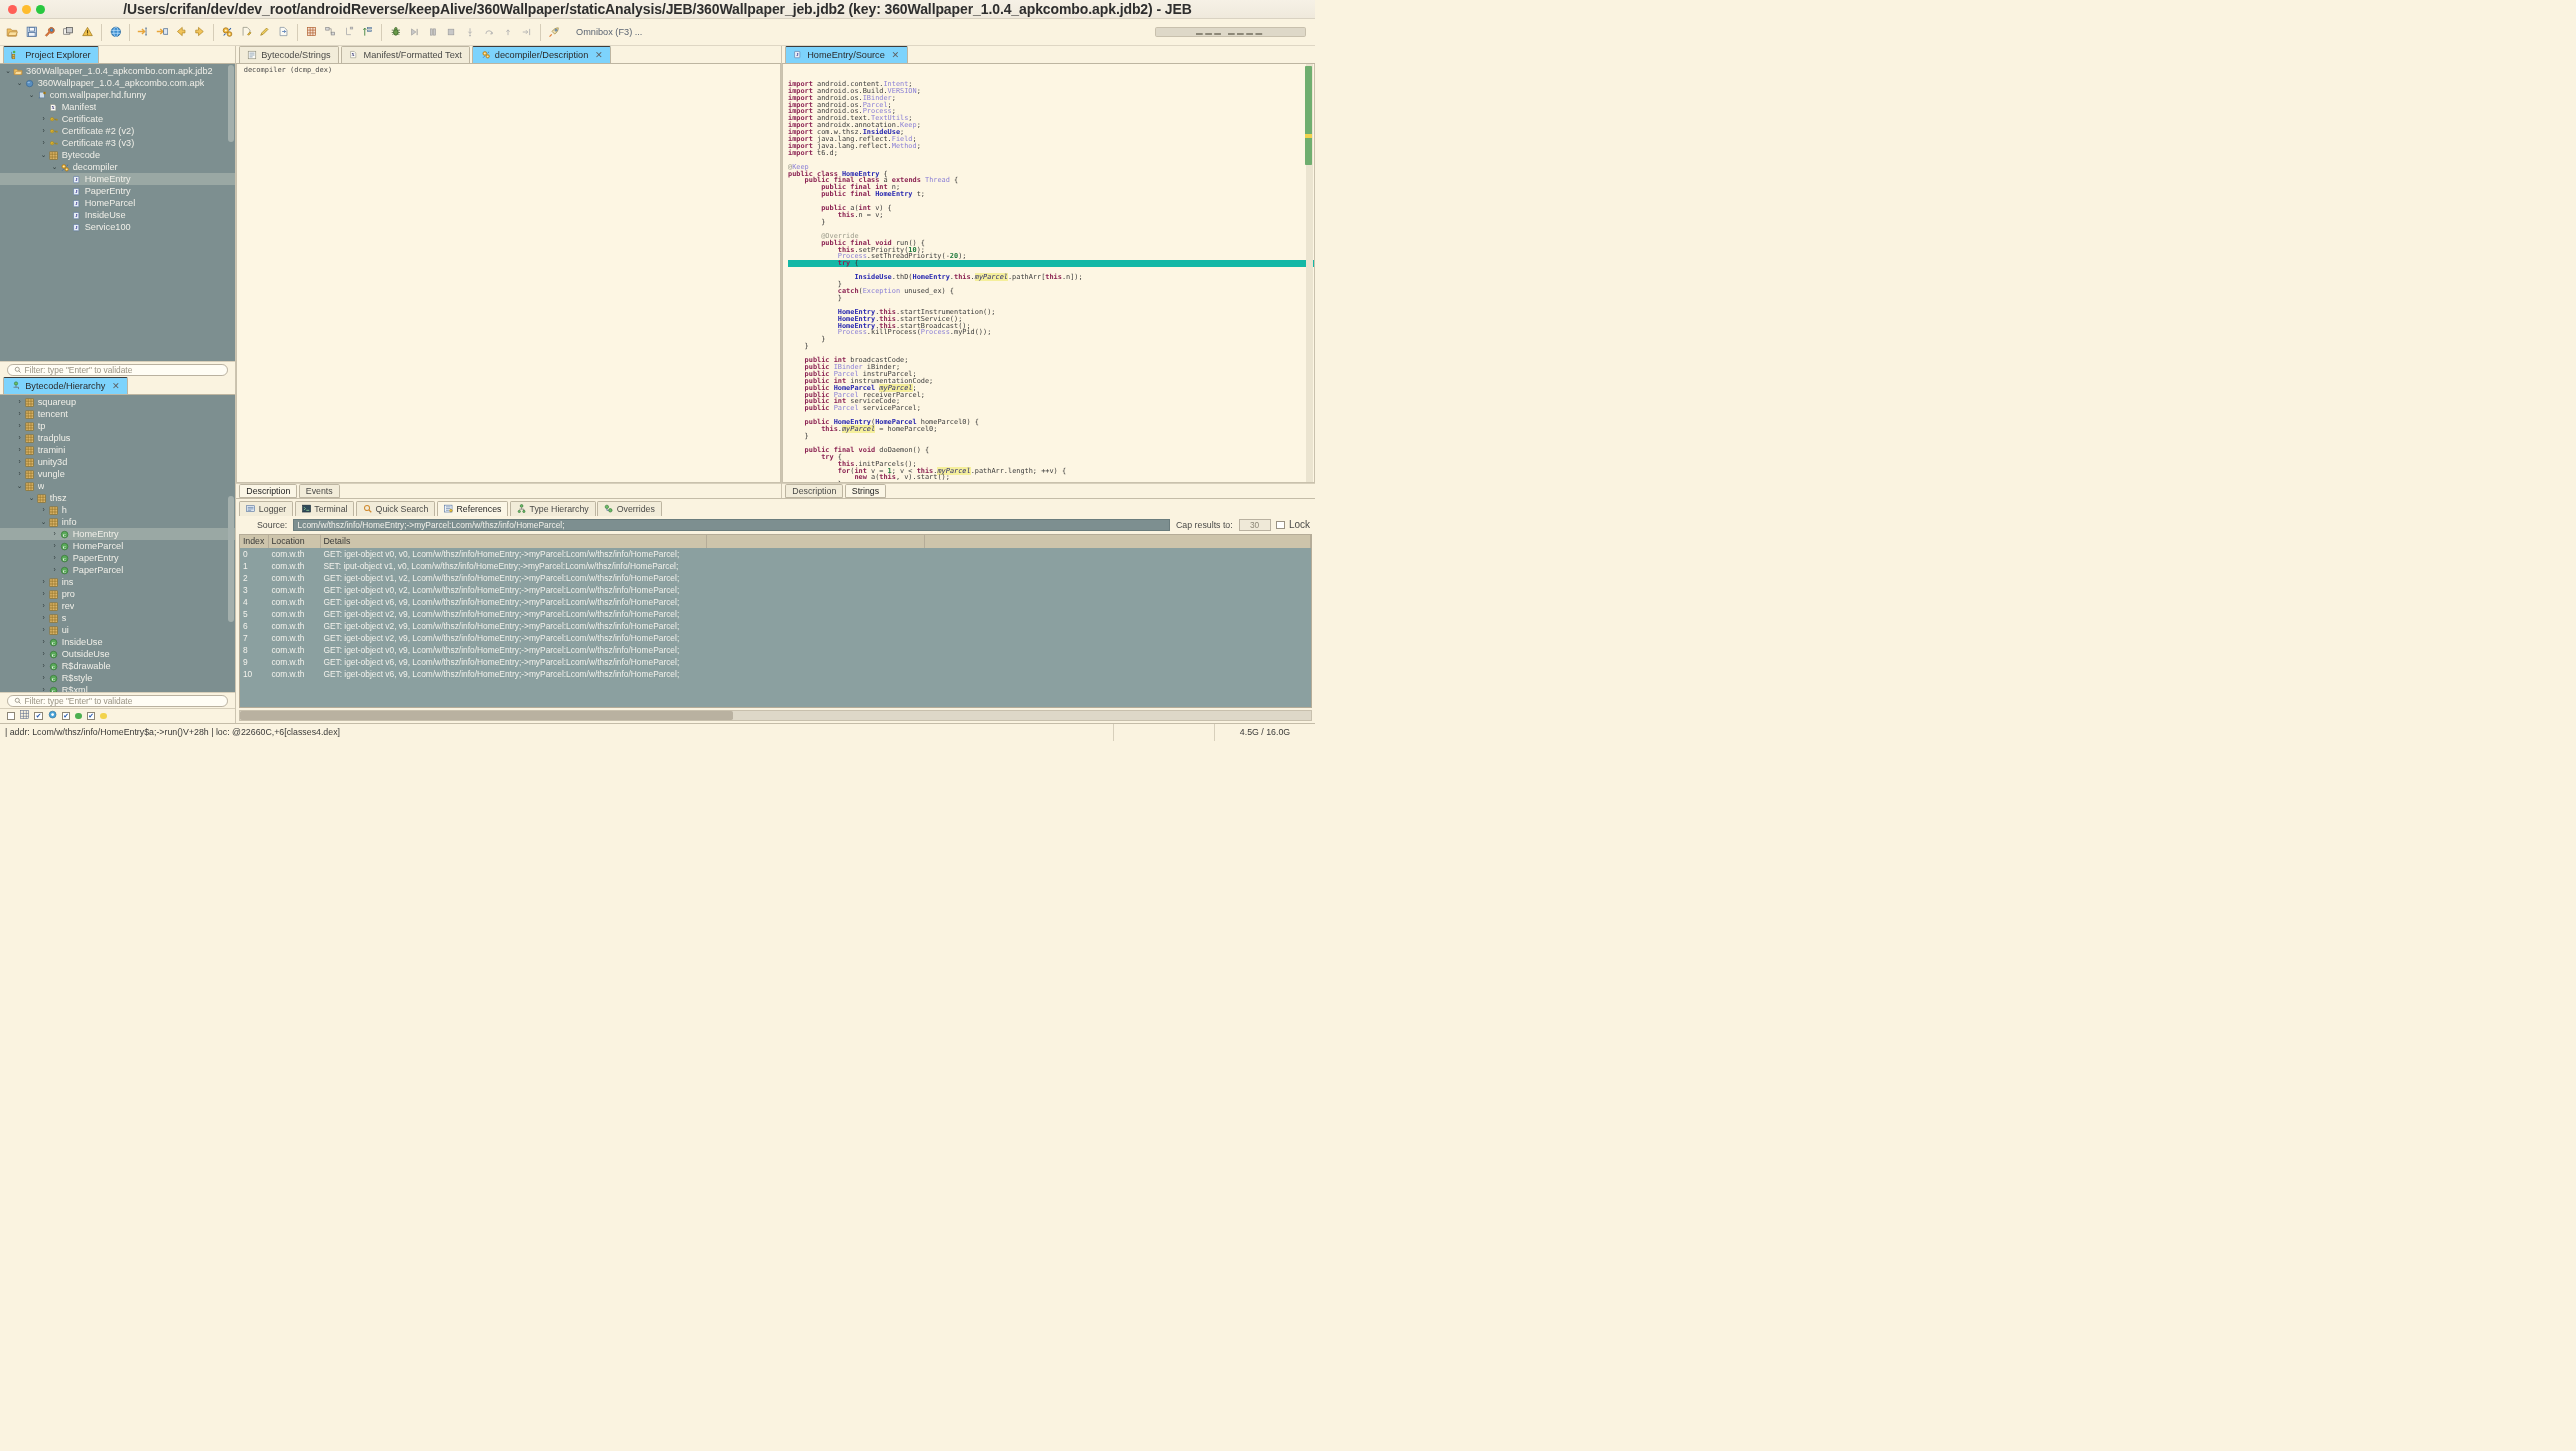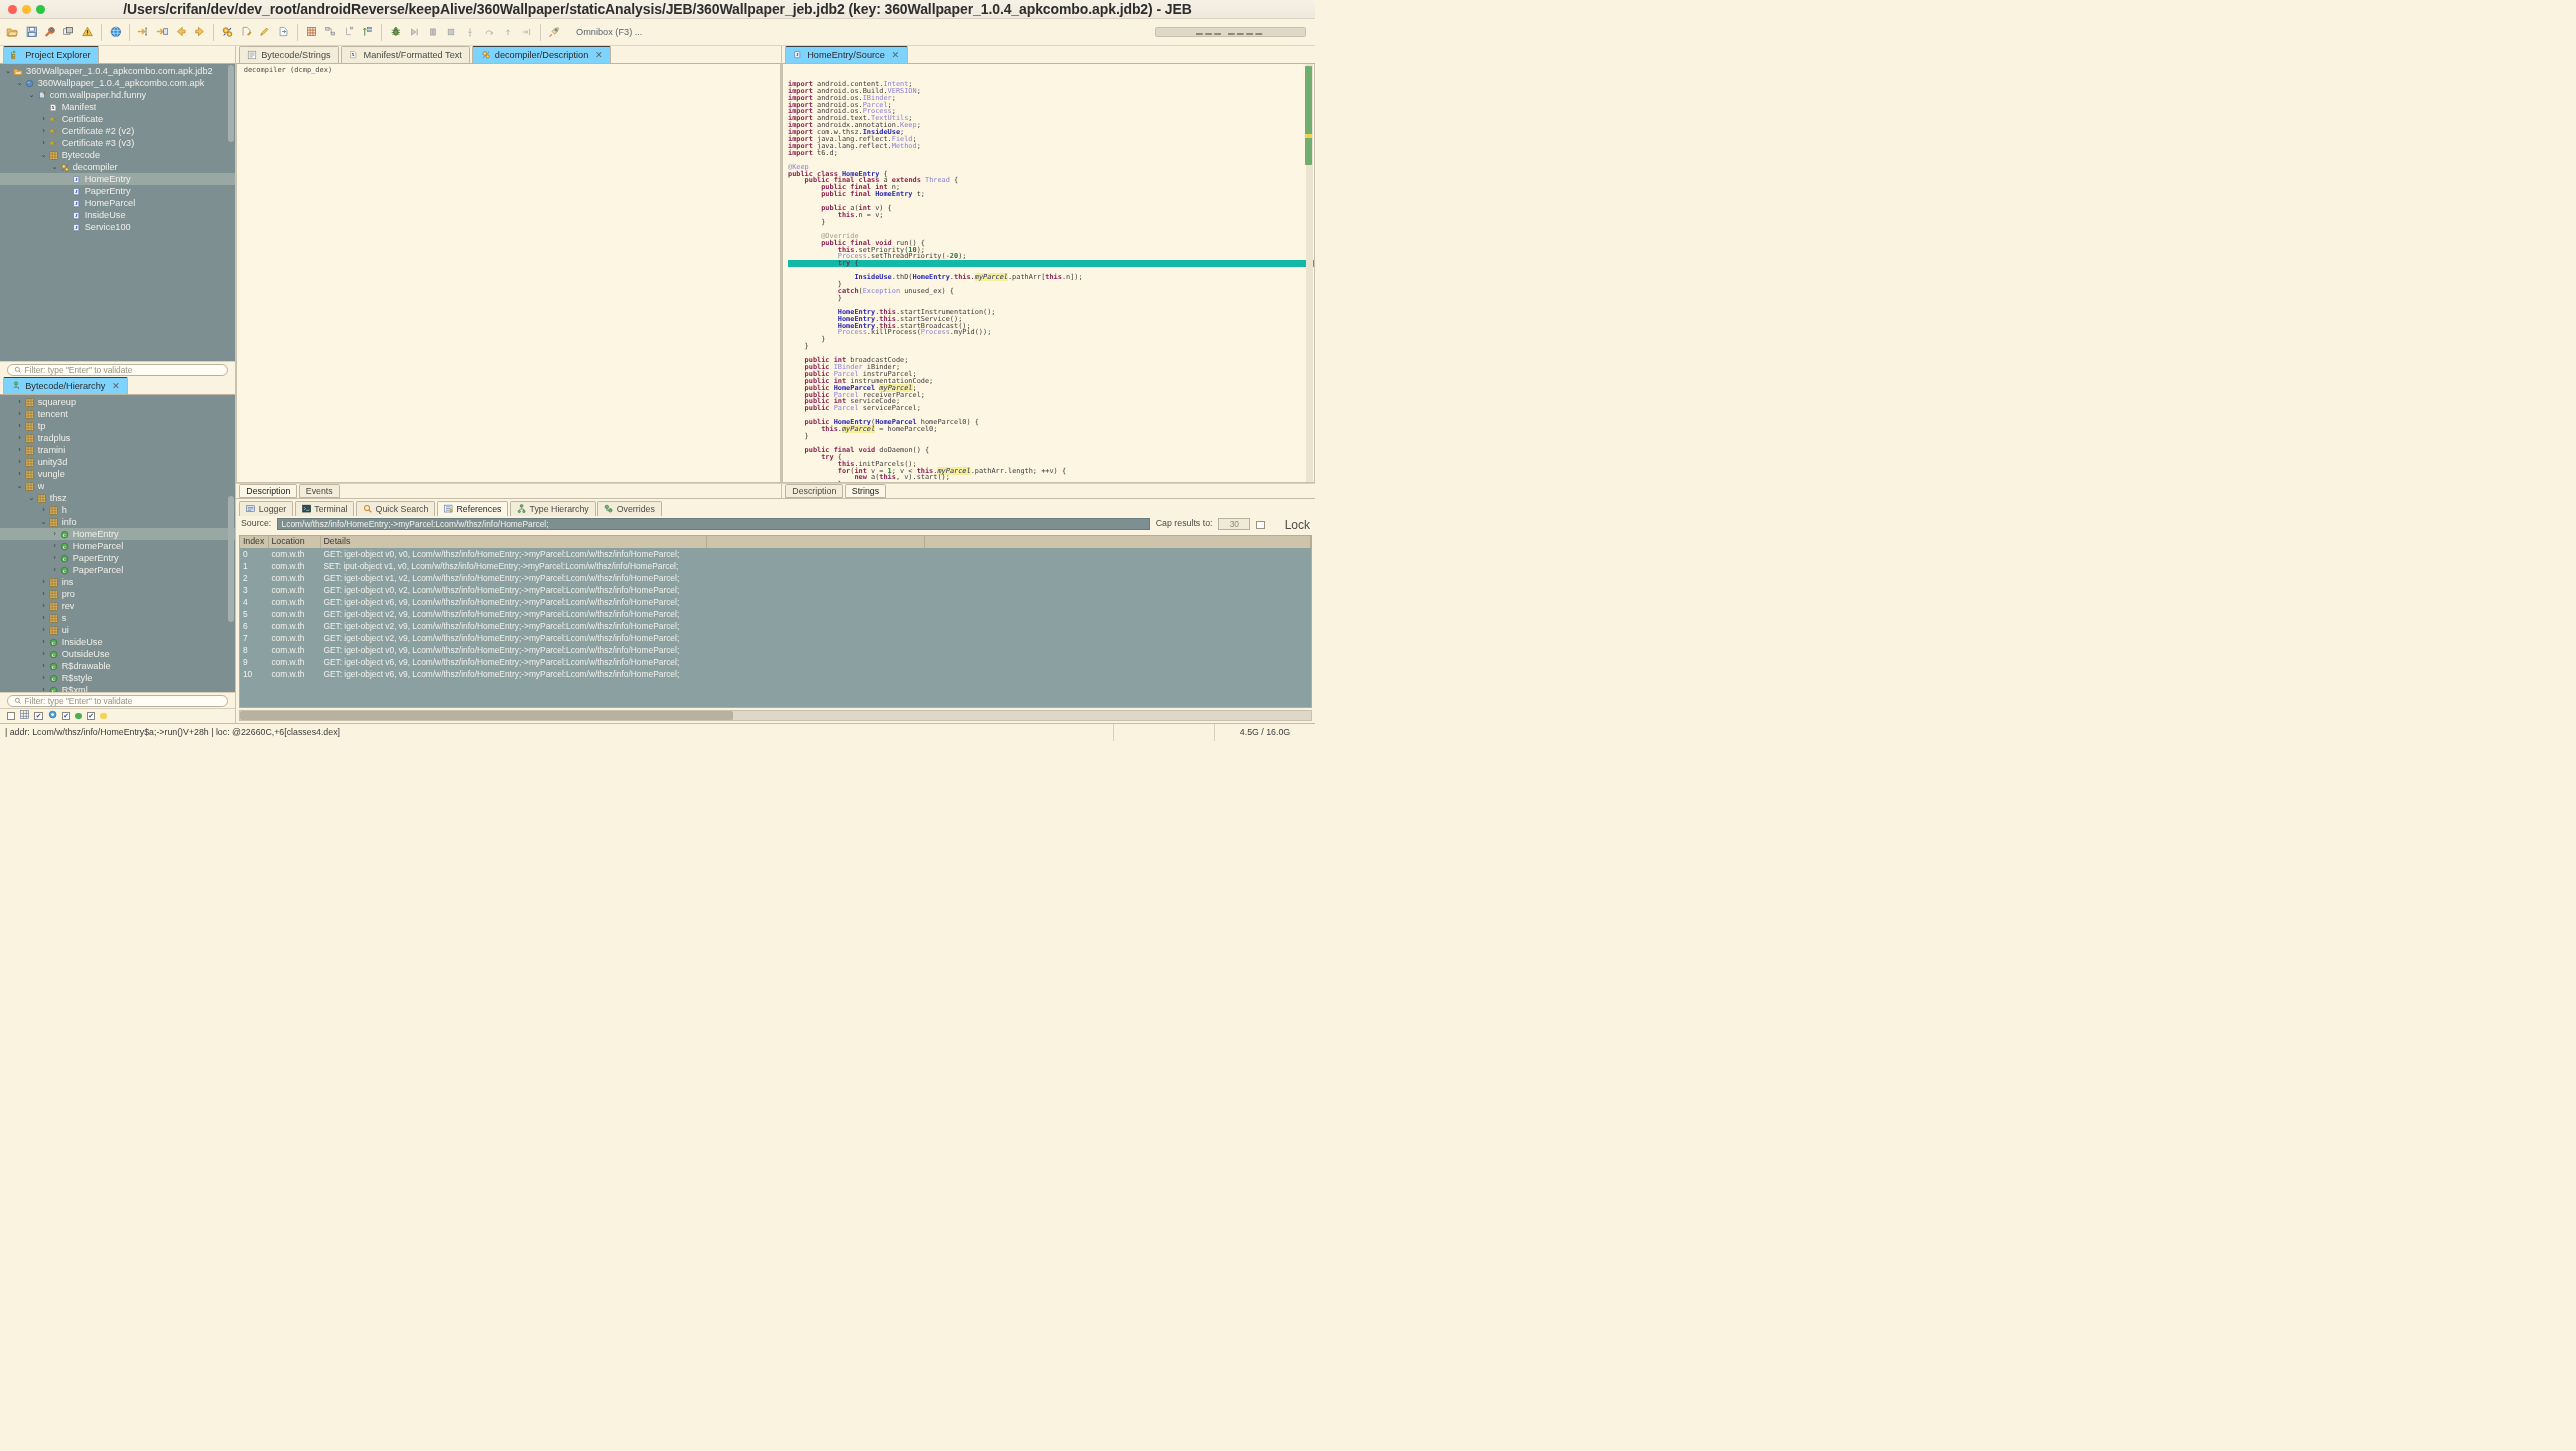--- a/index.html
+++ b/index.html
@@ -140,31 +140,31 @@
             border-top:0.8px solid #c4bca8; background:#faf3e0; }
   .bottom-tabs { display:flex; align-items:flex-end; height:17px; flex:0 0 17px; padding-left:3.4px; }
   .btab {
     display:flex;align-items:center;gap:3.4px; font-size:8.8px; padding:0.8px 5.9px; height:15px;
     border:0.8px solid #bdb5a1; border-bottom:none; background:#f2ecd9; color:#4a4a48;
     border-radius:1.7px 1.7px 0 0; margin-right:1.7px; cursor:default;
   }
   .btab.active{ background:#fbf6e6; color:#1f1f1f; }
   .btab svg{width:9.2px;height:9.2px;display:block;}
 
-  .srcbar { display:flex; gap:5.9px; padding:2.5px 5px; flex:0 0 18.4px; }
+  .srcbar { display:flex; align-items:center; gap:5.9px; padding:2.5px 5px; flex:0 0 18.4px;margin-left:16px; }
   .srcbar .lab { font-size:8.8px; color:#4a4a48; }
   .srcfield {
     flex:1; height:11.7px; background:#7d8f90; color:#f2f1ea; font-size:8.4px;
     border:0.8px solid #6a7c7d; padding:0 3.4px; display:flex; align-items:center; white-space:nowrap;
     overflow:hidden;
   }
   .cap { font-size:8.8px; color:#4a4a48; }
   .capbox { width:32px;height:11.7px;background:#efe9d8;border:0.8px solid #b9b1a0;
             font-size:8.4px;color:#8d8878; display:flex;align-items:center;justify-content:center; }
-  .lockwrap{ display:flex;align-items:center;gap:20px; font-size:12px;color:#4a4a48; }
+  .lockwrap{ display:flex;align-items:center;gap:4px; font-size:10px;color:#4a4a48; }
   .cbx{ width:8.4px;height:8.4px;border:0.8px solid #9a9283;background:#fff; }
 
   .ref-table { flex:1; min-height:0; display:flex; flex-direction:column; margin:0 3.4px 0 3.4px;
                border:0.8px solid #b5ac98; overflow:hidden; }
   .ref-head { display:flex; height:12.6px; flex:0 0 12.6px; background:#cdc4ab; font-size:8.8px; color:#3a3a38; }
   .ref-head div { border-right:0.8px solid #b5ac98; padding:0.8px 2.5px; white-space:nowrap; }
   .c-idx{ width:28.5px; } .c-loc{ width:52px; } .c-det{ flex:1; }
   .ref-body { flex:1; overflow:hidden; background:#8ba0a0; }
   .ref-row { display:flex; height:12px; line-height:12px; font-size:8.4px; color:#f3f2ec; }
   .ref-row div{ padding:0 2.5px; white-space:nowrap; overflow:hidden; }

